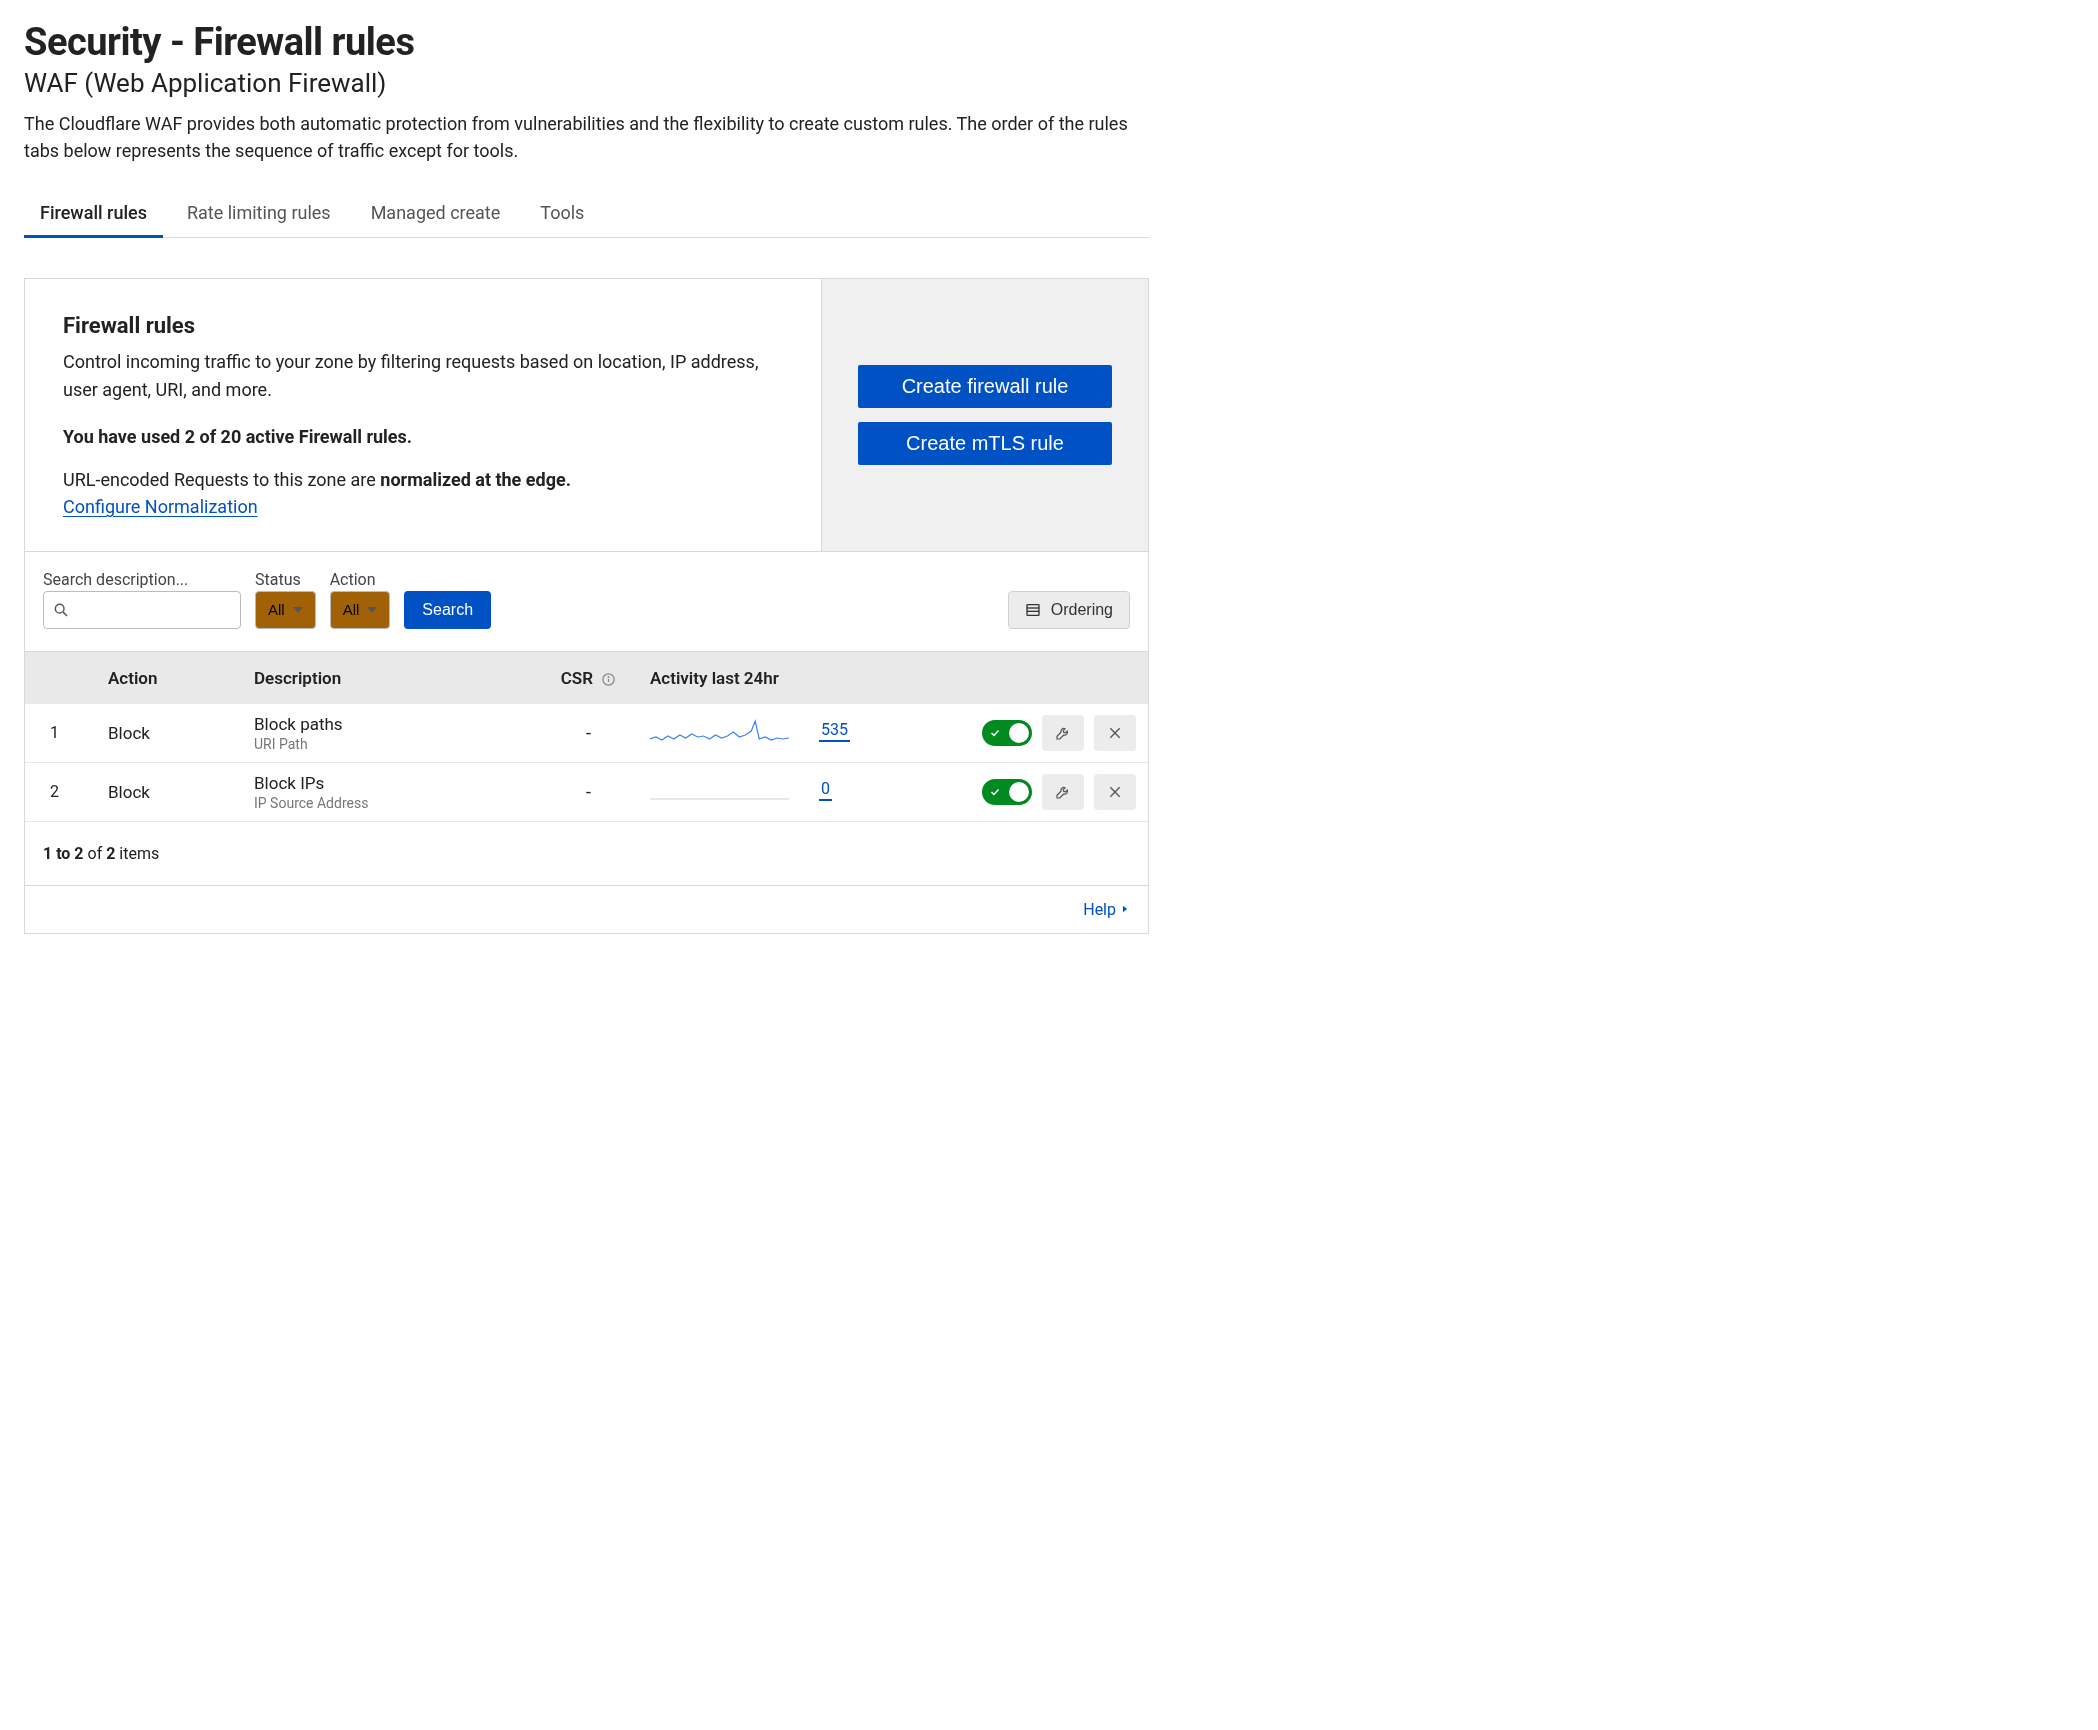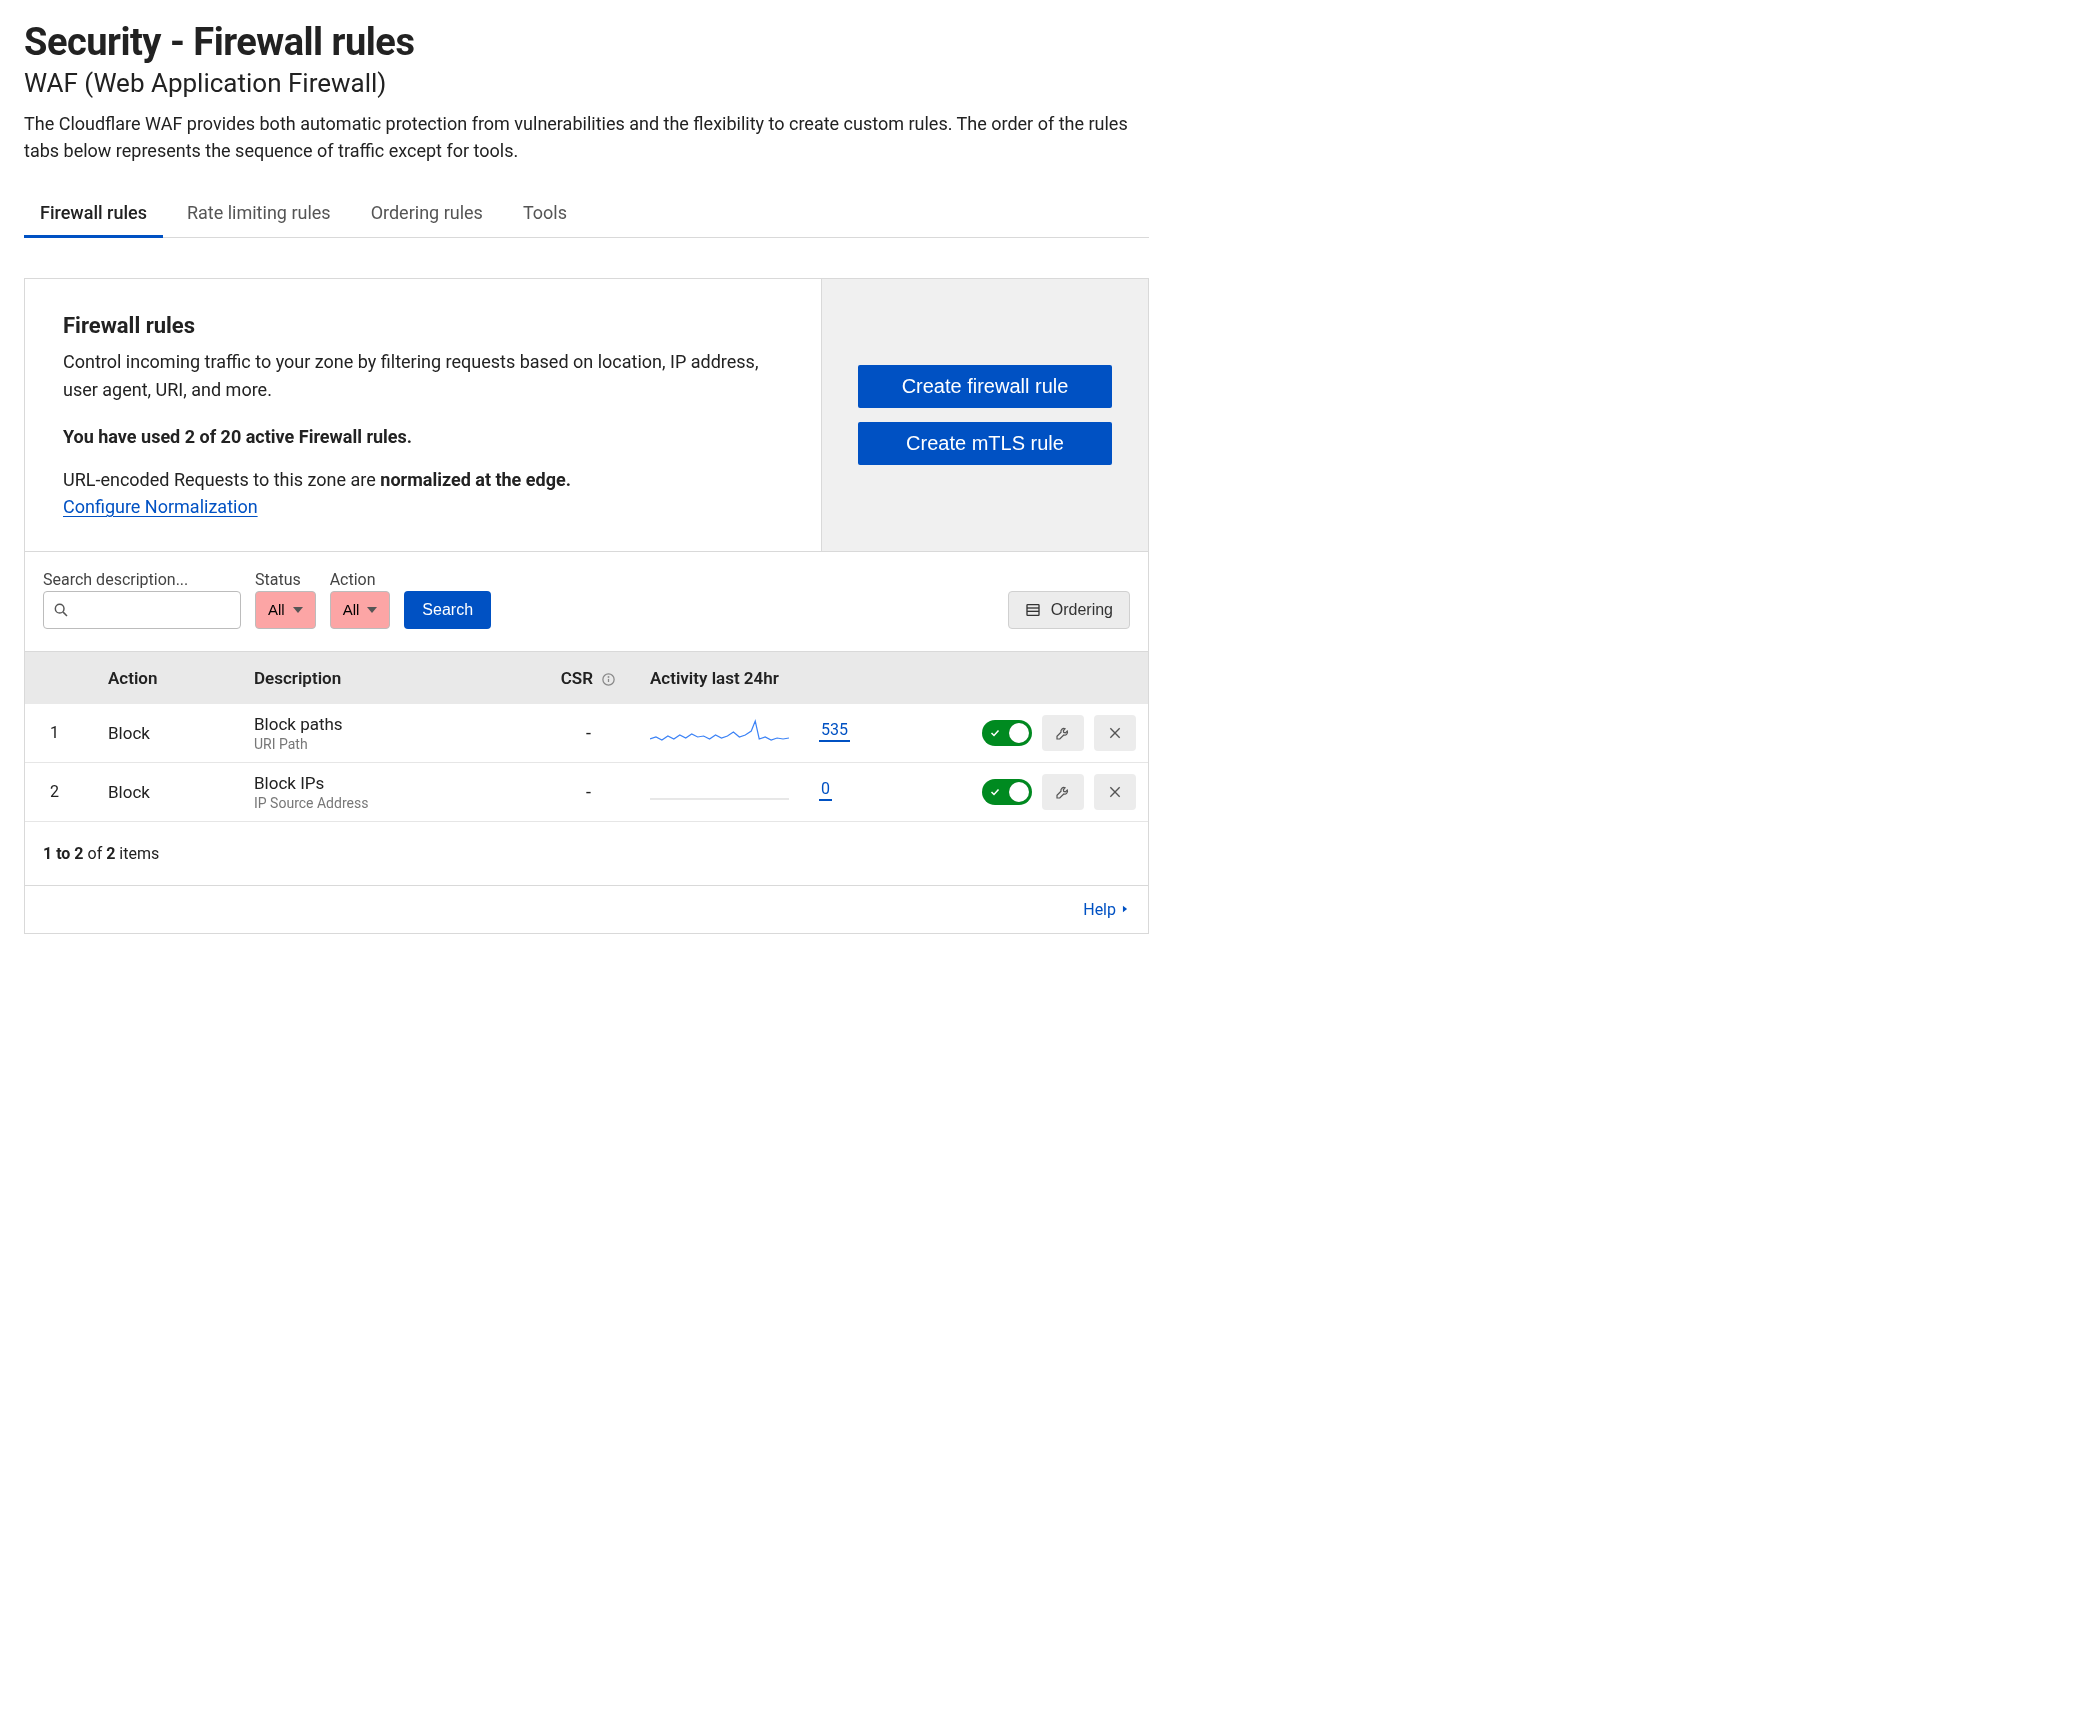--- a/index.html
+++ b/index.html
@@ -57,21 +57,21 @@
     display:flex; align-items:flex-end; gap:14px;
   }
   .field { display:flex; flex-direction:column; gap:2px; }
   .field-label { font-size:16px; color:#444; }
   .search-box { position:relative; }
   .search-input {
     border:1px solid #bcbcbc; border-radius:4px; height:38px; width:198px; padding:0 10px 0 34px; font-size:15px;
   }
   .search-icon-svg { position:absolute; left:10px; top:50%; transform:translateY(-50%); color:#555; }
   .select-btn {
-    border:1px solid #bcbcbc; border-radius:4px; height:38px; padding:0 12px; background:#fca5a5; cursor:pointer;
+    border:1px solid #bcbcbc; border-radius:4px; height:38px; padding:0 12px; background:#a16207; cursor:pointer;
     display:inline-flex; align-items:center; gap:8px; font-size:15px;
   }
   .search-btn { background:#0051c3; color:#fff; border:none; height:38px; padding:0 18px; font-size:16px; border-radius:4px; cursor:pointer; }
   .toolbar-spacer { flex:1; }
   .ordering-btn {
     background:#ececec; border:1px solid #d0d0d0; border-radius:4px; height:38px; padding:0 16px;
     display:inline-flex; align-items:center; gap:10px; font-size:16px; cursor:pointer; color:#333;
   }
 
   table { width:100%; border-collapse:collapse; }
@@ -120,21 +120,21 @@
 <body>
 
 <div class="page">
   <h1 class="page-title">Security - Firewall rules</h1>
   <h2 class="page-subtitle">WAF (Web Application Firewall)</h2>
   <p class="page-desc">The Cloudflare WAF provides both automatic protection from vulnerabilities and the flexibility to create custom rules. The order of the rules tabs below represents the sequence of traffic except for tools.</p>
 
   <div class="tab-bar">
     <div class="tab active">Firewall rules</div>
     <div class="tab">Rate limiting rules</div>
-    <div class="tab">Ordering rules</div>
+    <div class="tab">Managed create</div>
     <div class="tab">Tools</div>
   </div>
 
   <div class="card">
     <div class="card-header">
       <div class="card-header-left">
         <h3>Firewall rules</h3>
         <p>Control incoming traffic to your zone by filtering requests based on location, IP address, user agent, URI, and more.</p>
         <div class="usage-line">You have used 2 of 20 active Firewall rules.</div>
         <div class="norm-line">

